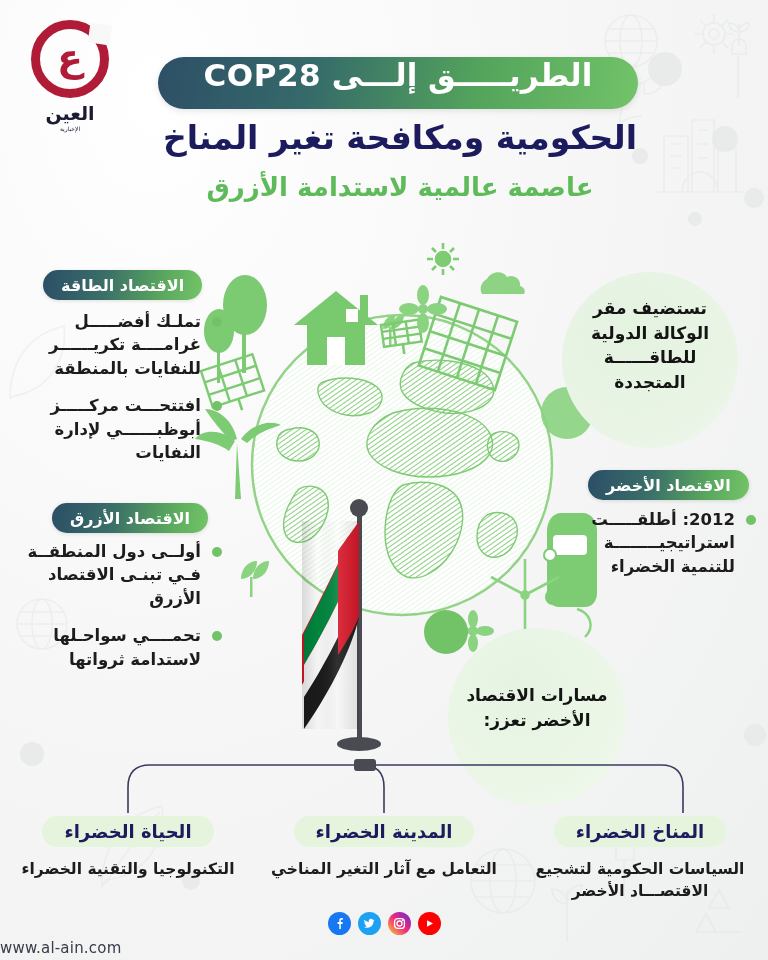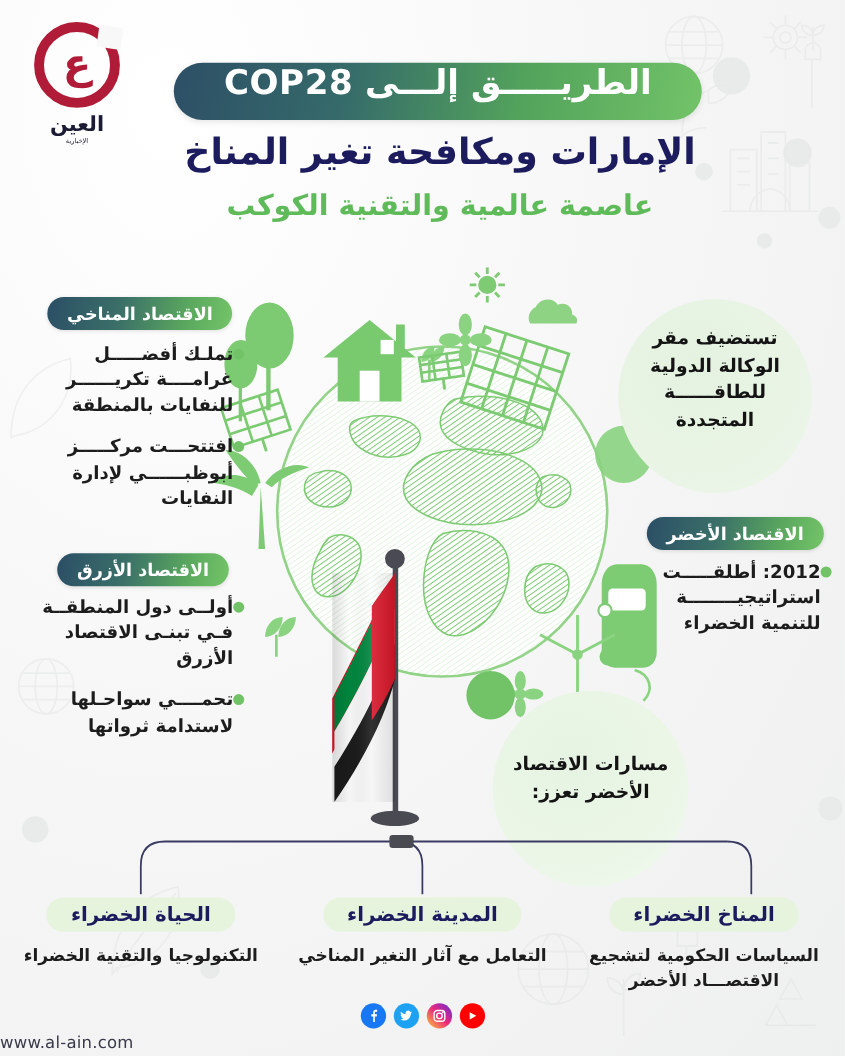--- a/index.html
+++ b/index.html
@@ -70,21 +70,21 @@
     position:absolute; height:30px; border-radius:15px;
     background:linear-gradient(100deg,#2b4e66 0%,#3b7068 40%,#5aa85e 75%,#74c468 100%);
     display:flex; align-items:center; justify-content:center;
     padding:0 18px; box-shadow:0 1px 4px rgba(0,0,0,.12);
   }
   .badge span { color:#fff; font-size:16px; font-weight:bold; white-space:nowrap; }
 
   
   .bullets { position:absolute; }
   .bullet { display:flex; align-items:flex-start; justify-content:center;
-            margin-bottom:14px; gap:0; }
+            margin-bottom:14px; gap:11px; }
   .bullet .dotm {
     width:10px; height:10px; border-radius:50%; background:#72c368;
     flex:0 0 10px; margin-top:7px;
   }
   .bullet .txt {
     color:#1c1c1c; font-size:16.5px; font-weight:bold; line-height:1.42;
     text-align:right;
   }
 
   
@@ -249,22 +249,22 @@
       <div class="logo-gap"></div>
       <div class="logo-ain">ع</div>
     </div>
     <div class="logo-word">العين</div>
     <div class="logo-sub">الإخبارية</div>
   </div>
 
   <div class="cop-pill">
     <span>الطريـــــق إلـــى COP28</span>
   </div>
-  <div class="headline">الإمارات ومكافحة تغير المناخ</div>
-  <div class="subline">عاصمة عالمية والتقنية الكوكب</div>
+  <div class="headline">الحكومية ومكافحة تغير المناخ</div>
+  <div class="subline">عاصمة عالمية لاستدامة الأزرق</div>
 
   <div class="illus">
     <svg width="415" height="415" viewBox="0 0 415 415">
       <defs>
         <pattern id="hatch" width="4" height="4" patternUnits="userSpaceOnUse" patternTransform="rotate(55)">
           <line x1="0" y1="0" x2="0" y2="4" stroke="#7ecb74" stroke-width="1.7"></line>
         </pattern>
       </defs>
 
       <circle cx="207" cy="222" r="150" fill="#ffffff" stroke="#93d388" stroke-width="2.4"></circle>
@@ -400,21 +400,21 @@
         <path d="M63 26 L63 122 C58 134 50 148 42 160 L42 56 C50 44 58 34 63 26 Z" fill="#d7182a"></path>
         <rect x="6" y="26" width="57" height="208" fill="url(#shade)" opacity=".55" style="clip-path:polygon(0 0,100% 0,100% 100%,0 100%)"></rect>
       </g>
     </svg>
   </div>
 
   <div class="blob blob-irena"></div>
   <div class="blobtext" style="left:566px;top:296px;width:168px;">تستضيف مقر الوكالة الدولية للطاقــــــة المتجددة</div>
 
   <div class="badge" style="left:43px;top:270px;">
-    <span>الاقتصاد المناخي</span>
+    <span>الاقتصاد الطاقة</span>
   </div>
   <div class="bullets" style="left:14px;top:310px;width:208px;">
     <div class="bullet">
       <div class="dotm"></div>
       <div class="txt">تملـك أفضـــــل غرامــــة تكريــــــر للنفايات بالمنطقة</div>
     </div>
     <div class="bullet">
       <div class="dotm"></div>
       <div class="txt">افتتحـــت مركـــــز أبوظبــــــي لإدارة النفايات</div>
     </div>

